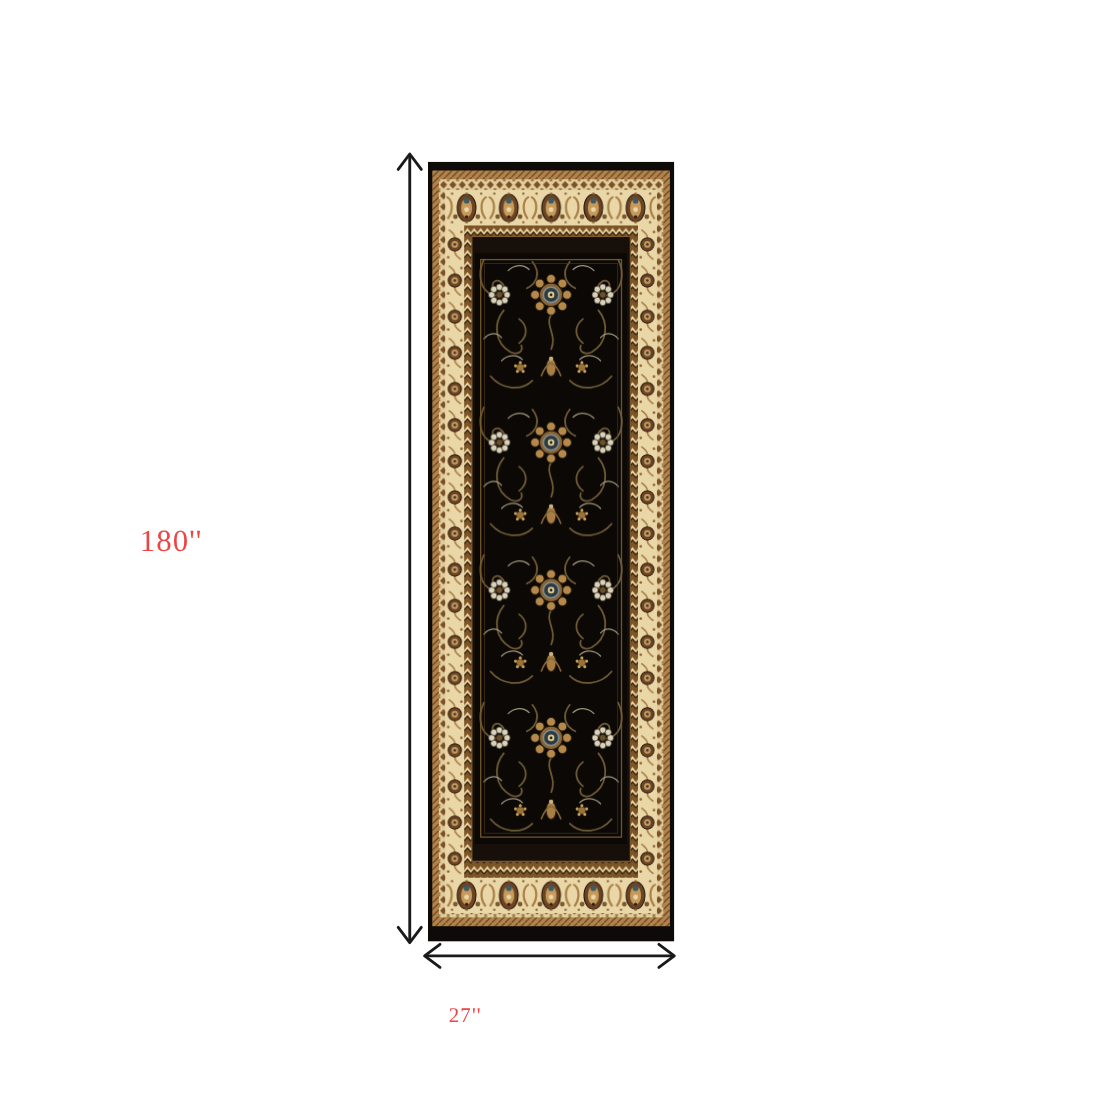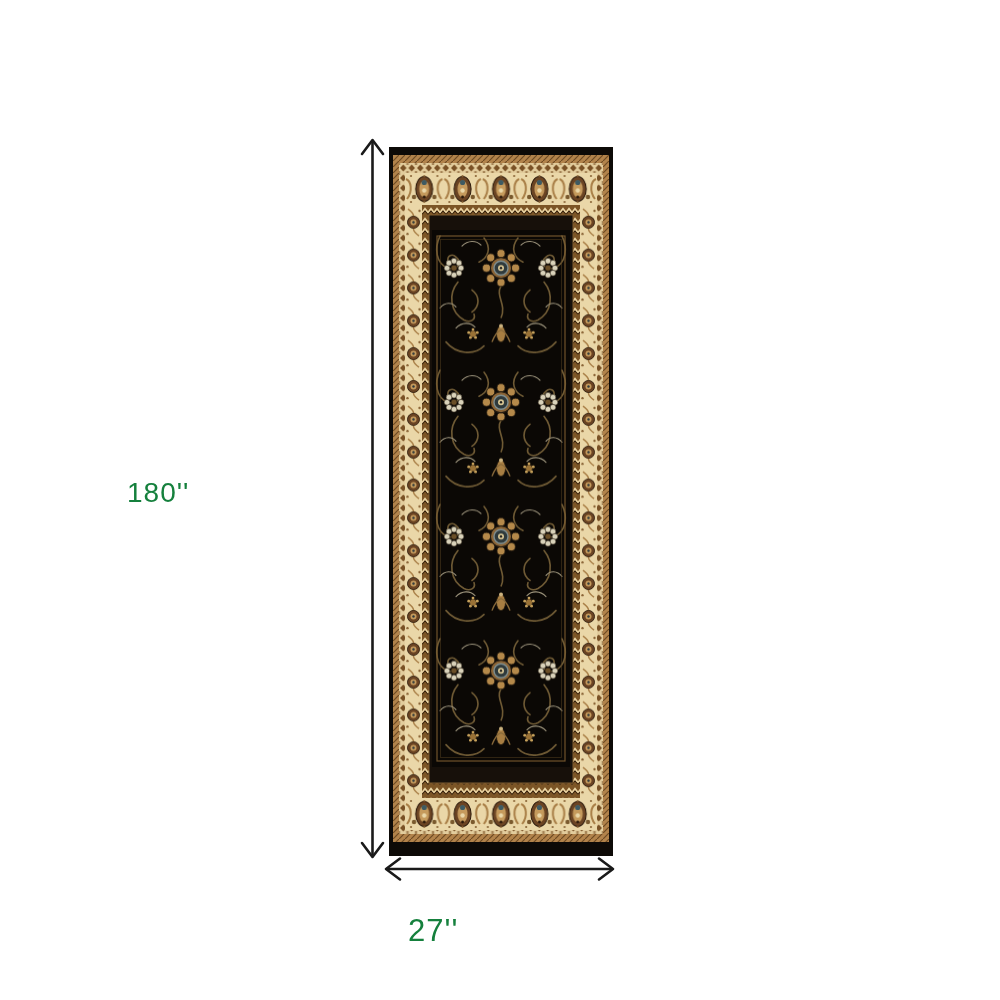--- a/index.html
+++ b/index.html
@@ -4,26 +4,26 @@
 <style>
   html,body{margin:0;padding:0;}
   body{
     width:1000px;height:1000px;background:#ffffff;
     font-family:"Liberation Sans", sans-serif;
     position:relative;overflow:hidden;
   }
   .stage{position:absolute;left:0;top:0;width:1000px;height:1000px;}
   .rug-wrap{position:absolute;left:389px;top:147px;width:224px;height:709px;}
   .dim-label{
-    position:absolute;color:#15803d;
-    font-family:Liberation Sans, sans-serif;
+    position:absolute;color:#ef4444;
+    font-family:Liberation Serif, serif;
     white-space:nowrap;
   }
   .dim-label.height{left:127px;top:477px;font-size:28px;letter-spacing:1px;}
-  .dim-label.width{left:408px;top:913px;font-size:31px;letter-spacing:1px;}
+  .dim-label.width{left:408px;top:913px;font-size:19px;letter-spacing:1px;}
   svg{display:block;}
   .arrows{position:absolute;left:0;top:0;pointer-events:none;}
 </style>
 </head>
 <body>
 
 <div class="stage">
 
   <div class="rug-wrap">
     <svg width="224" height="709" viewBox="0 0 224 709">

